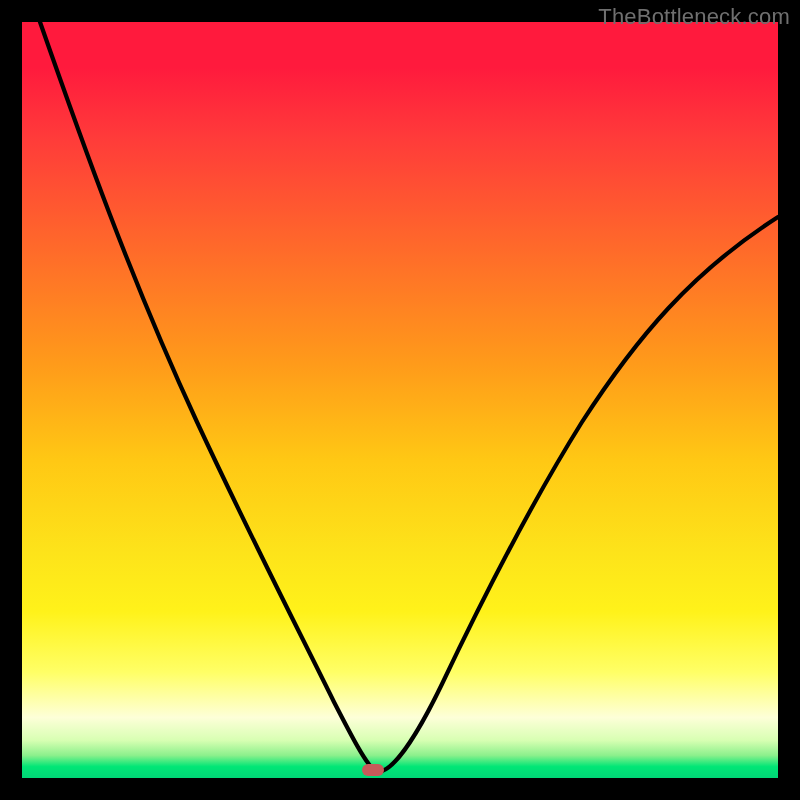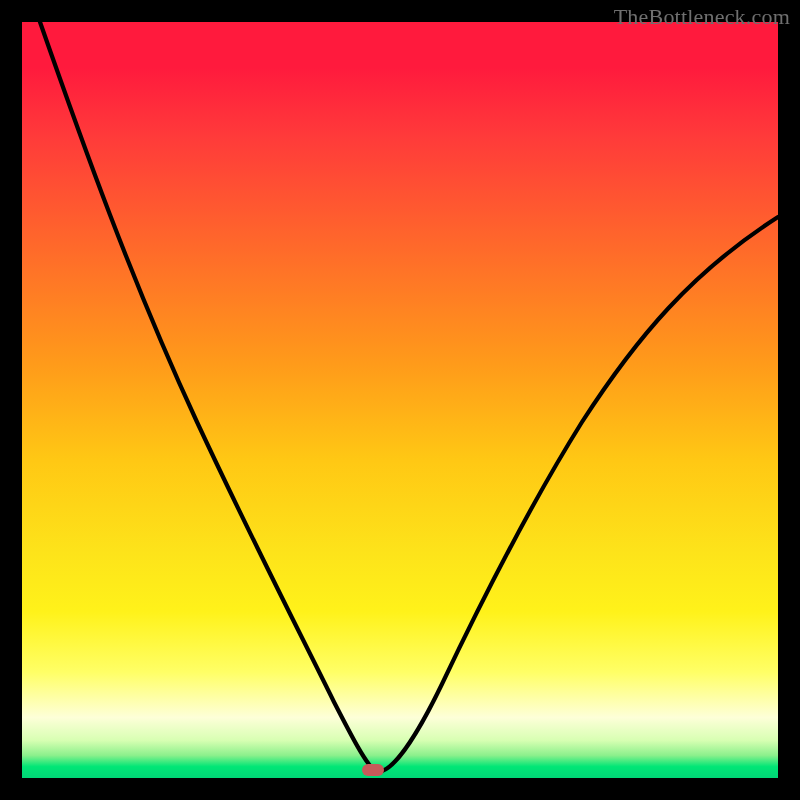--- a/index.html
+++ b/index.html
@@ -43,21 +43,20 @@
   }
   .watermark {
     position: absolute;
     top: 4px;
     right: 10px;
     color: #6f6f6f;
     font-size: 22px;
     font-weight: 500;
     letter-spacing: 0.2px;
     user-select: none;
-    font-family: Liberation Serif, serif;
   }
   svg.curve {
     position: absolute;
     left: 0;
     top: 0;
     width: 756px;
     height: 756px;
     overflow: visible;
   }
   .marker {

